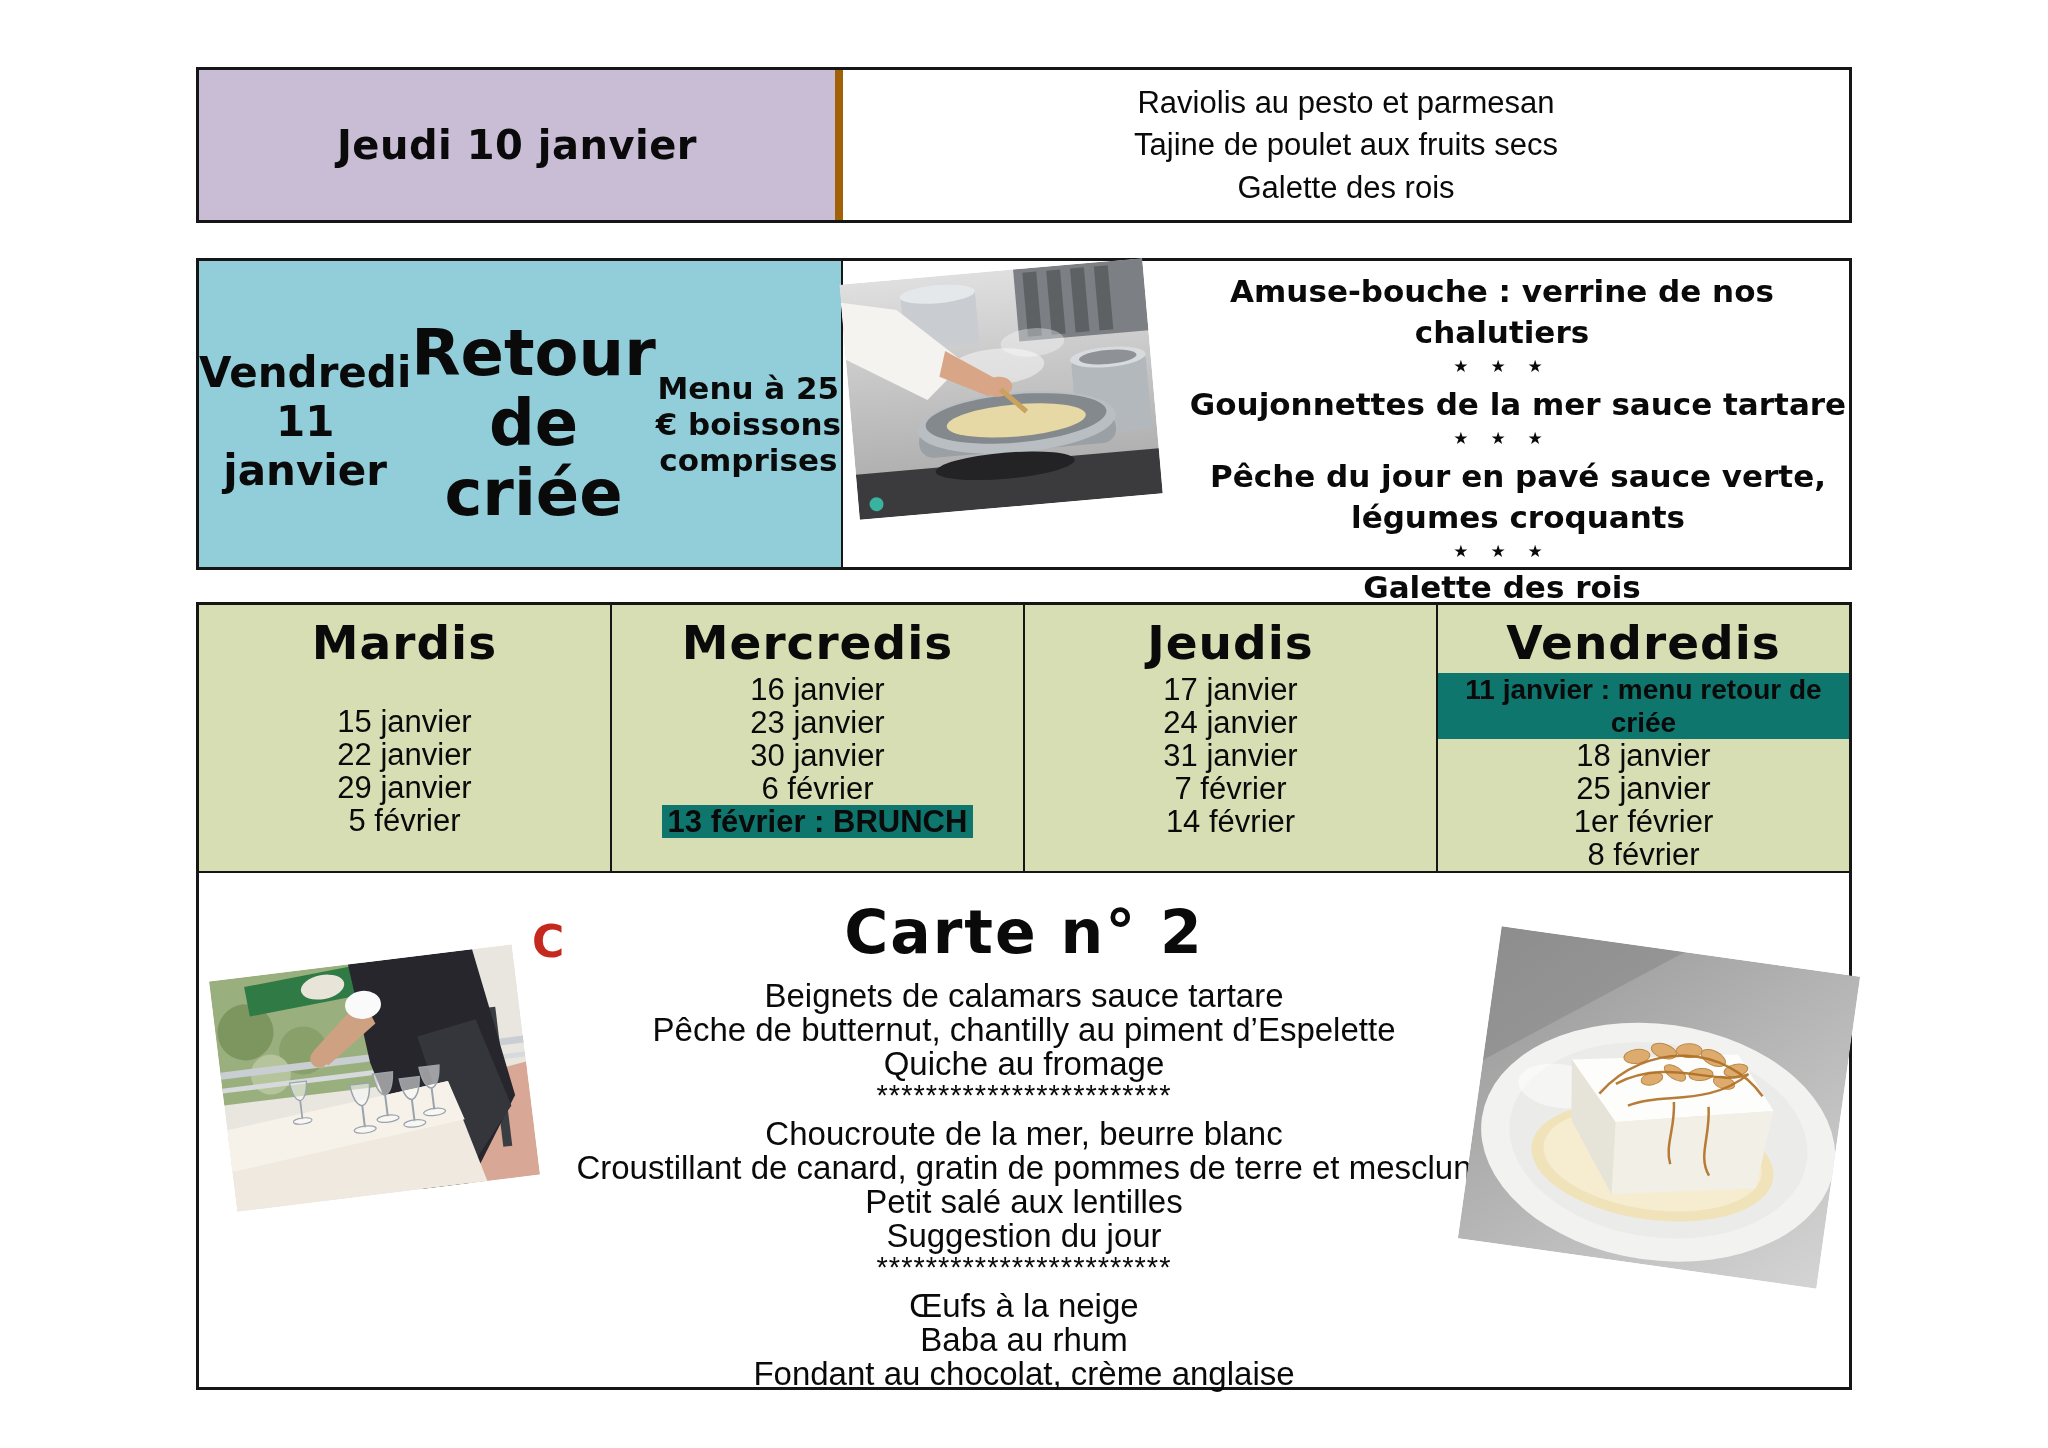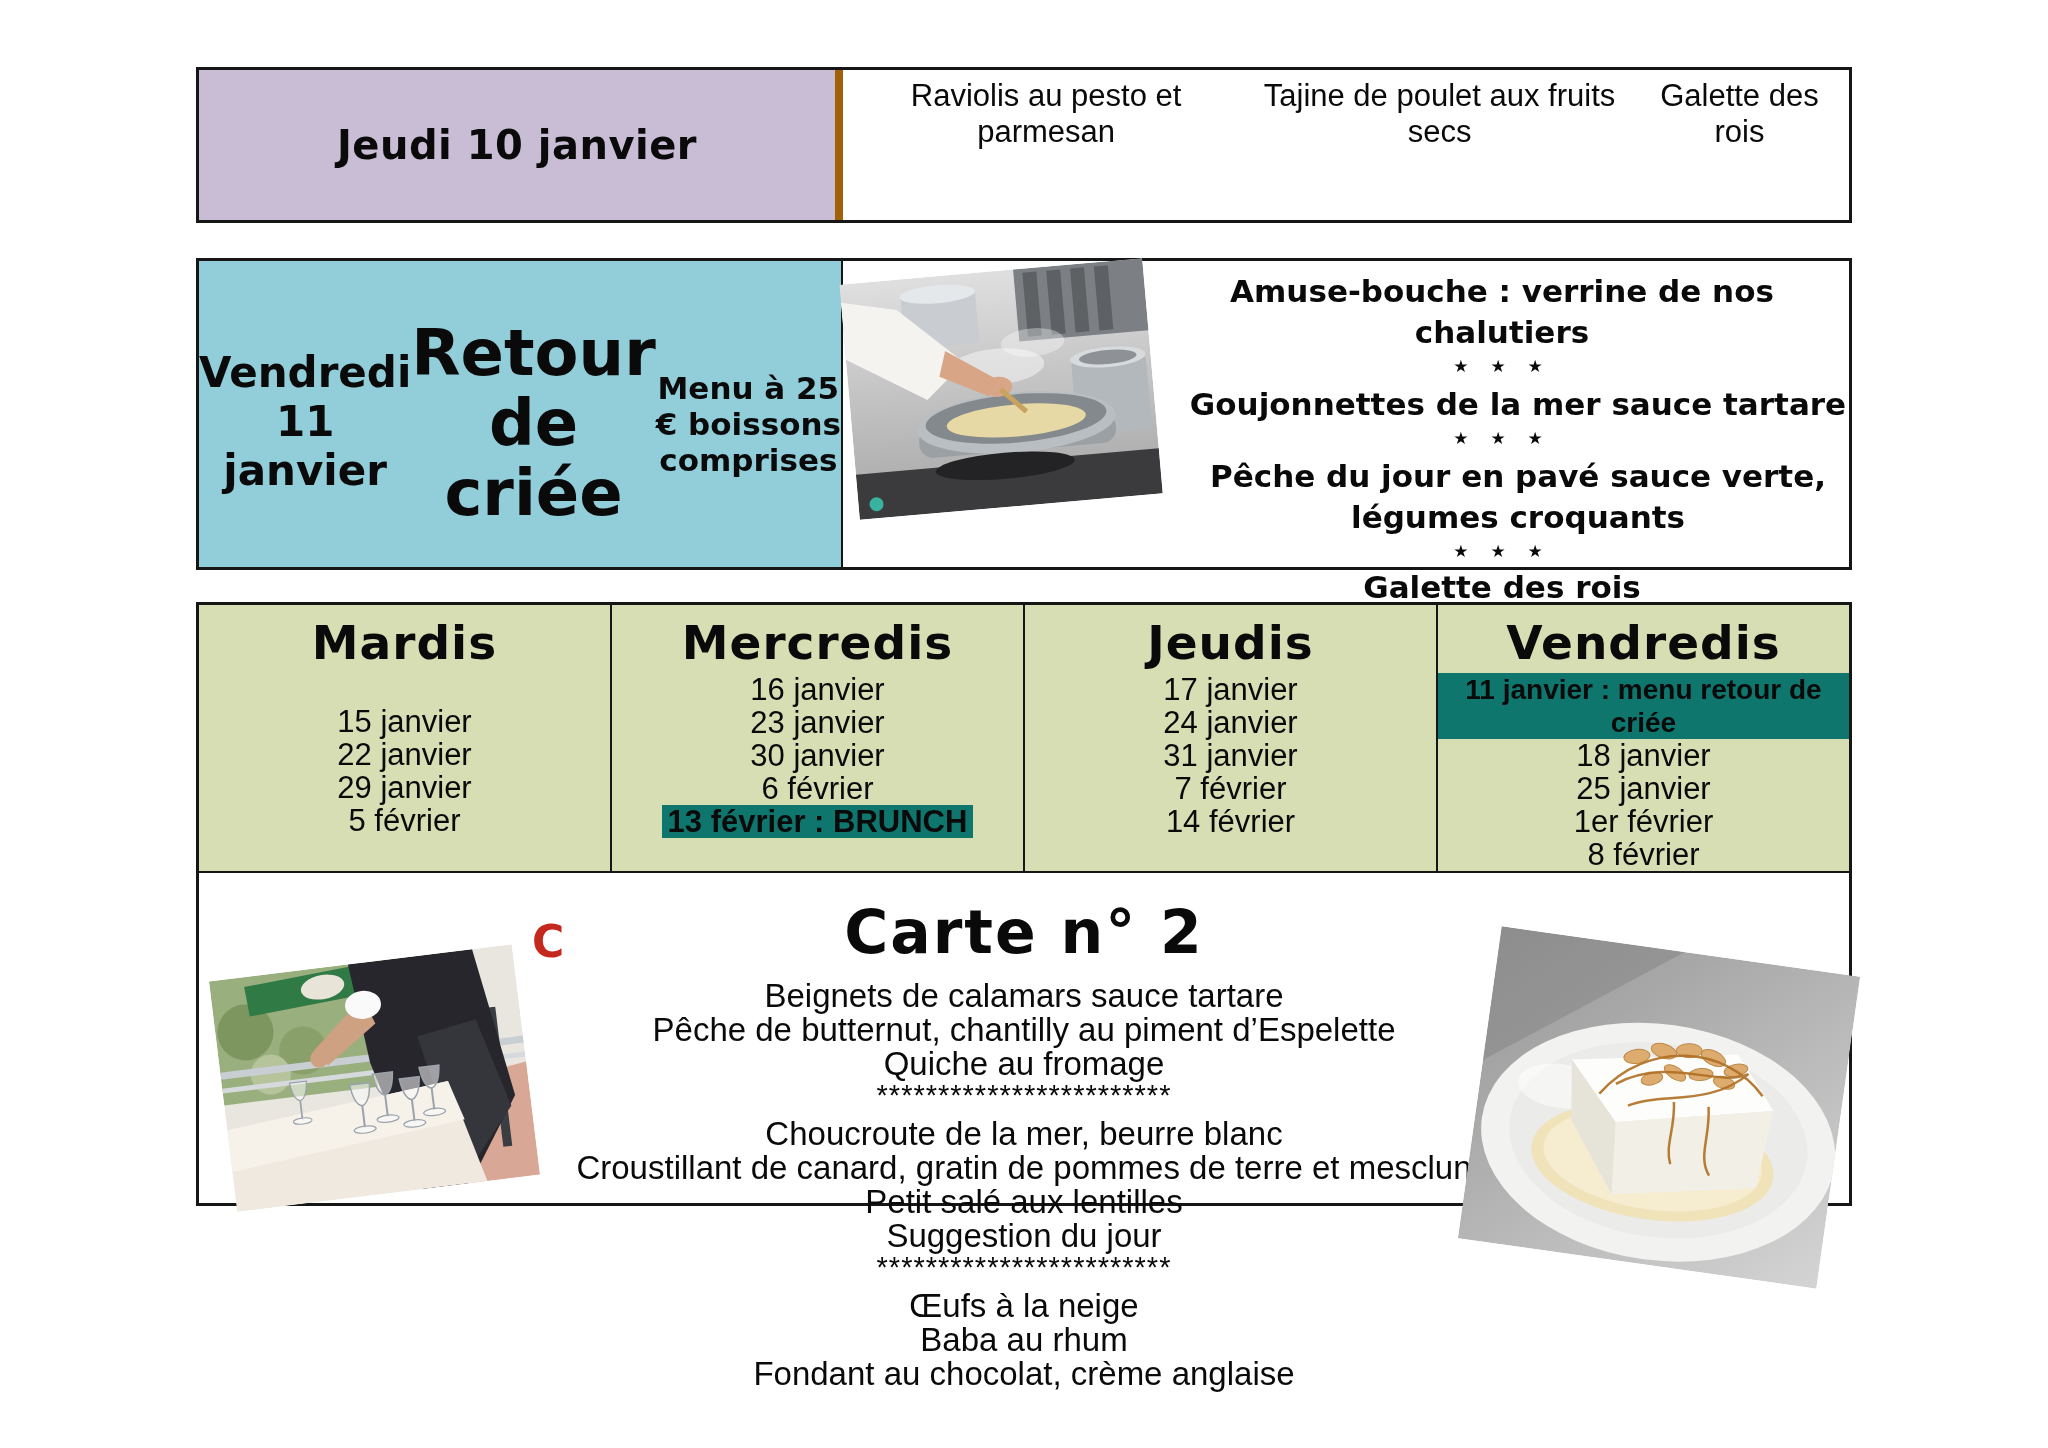--- a/index.html
+++ b/index.html
@@ -8,42 +8,42 @@
 
   
   .tbl{position:absolute;left:196px;width:1656px;box-sizing:border-box;
        border:3px solid #161616;display:flex;background:#ffffff;}
 
   
   #table1{top:67px;height:156px;}
   #table1 .cell-left{flex:0 0 644px;background:#c9bdd6;border-right:8px solid #a16207;
        box-sizing:border-box;display:flex;align-items:center;justify-content:center;}
   .day-heading{font-family:"DejaVu Sans",sans-serif;font-weight:700;font-size:40px;letter-spacing:0.5px;}
-  #table1 .cell-right{flex:1;display:flex;flex-direction:row;justify-content:space-evenly;
+  #table1 .cell-right{flex:1;display:flex;flex-direction:column;justify-content:space-evenly;
        padding:8px 8px;text-align:center;}
   .plain-line{font-size:31px;line-height:36px;}
 
   
   #table2{top:258px;height:312px;}
   #table2 .cell-left{flex:0 0 644px;background:#92cdda;border-right:2px solid #161616;
        box-sizing:border-box;display:flex;flex-direction:row;align-items:center;
        justify-content:center;padding-top:14px;text-align:center;}
   .r2-date{font-family:"DejaVu Sans",sans-serif;font-weight:700;font-size:42px;}
   .r2-title{font-family:"DejaVu Sans",sans-serif;font-weight:700;font-size:64px;line-height:70px;margin-top:4px;}
   .r2-sub{font-family:"DejaVu Sans",sans-serif;font-weight:700;font-size:31px;margin-top:6px;}
   #table2 .cell-right{flex:1;position:relative;}
   #kitchen-photo{position:absolute;left:6px;top:10px;width:304px;height:236px;
        transform:rotate(-5deg);overflow:hidden;}
   #r2-menu{position:absolute;left:306px;top:10px;width:706px;text-align:center;}
   .r2line{font-family:"DejaVu Sans",sans-serif;font-weight:700;font-size:31px;line-height:41px;}
   .starsep{font-family:"DejaVu Sans",sans-serif;font-weight:700;font-size:17px;line-height:27px;letter-spacing:8px;}
   .mt4{margin-top:4px;margin-left:32px;} .mt2{margin-top:2px;}
 
   
-  #table3{top:602px;height:604px;flex-direction:column;}
+  #table3{top:602px;height:788px;flex-direction:column;}
   #sched-row{flex:0 0 236px;display:flex;background:#d7deb4;}
   .sched-col{flex:1 1 0;border-right:2px solid #161616;box-sizing:border-box;text-align:center;}
   .sched-col:last-child{border-right:none;}
   .day-header{font-family:"DejaVu Sans",sans-serif;font-weight:800;font-size:47px;line-height:60px;
        margin-top:8px;letter-spacing:1px;}
   .dates{font-size:31px;line-height:33px;}
   .dates.pushed{margin-top:32px;}
   .hl{display:inline-block;background:#0f766e;font-weight:700;padding:0 6px;}
   .hl.small{font-size:28px;}
 

